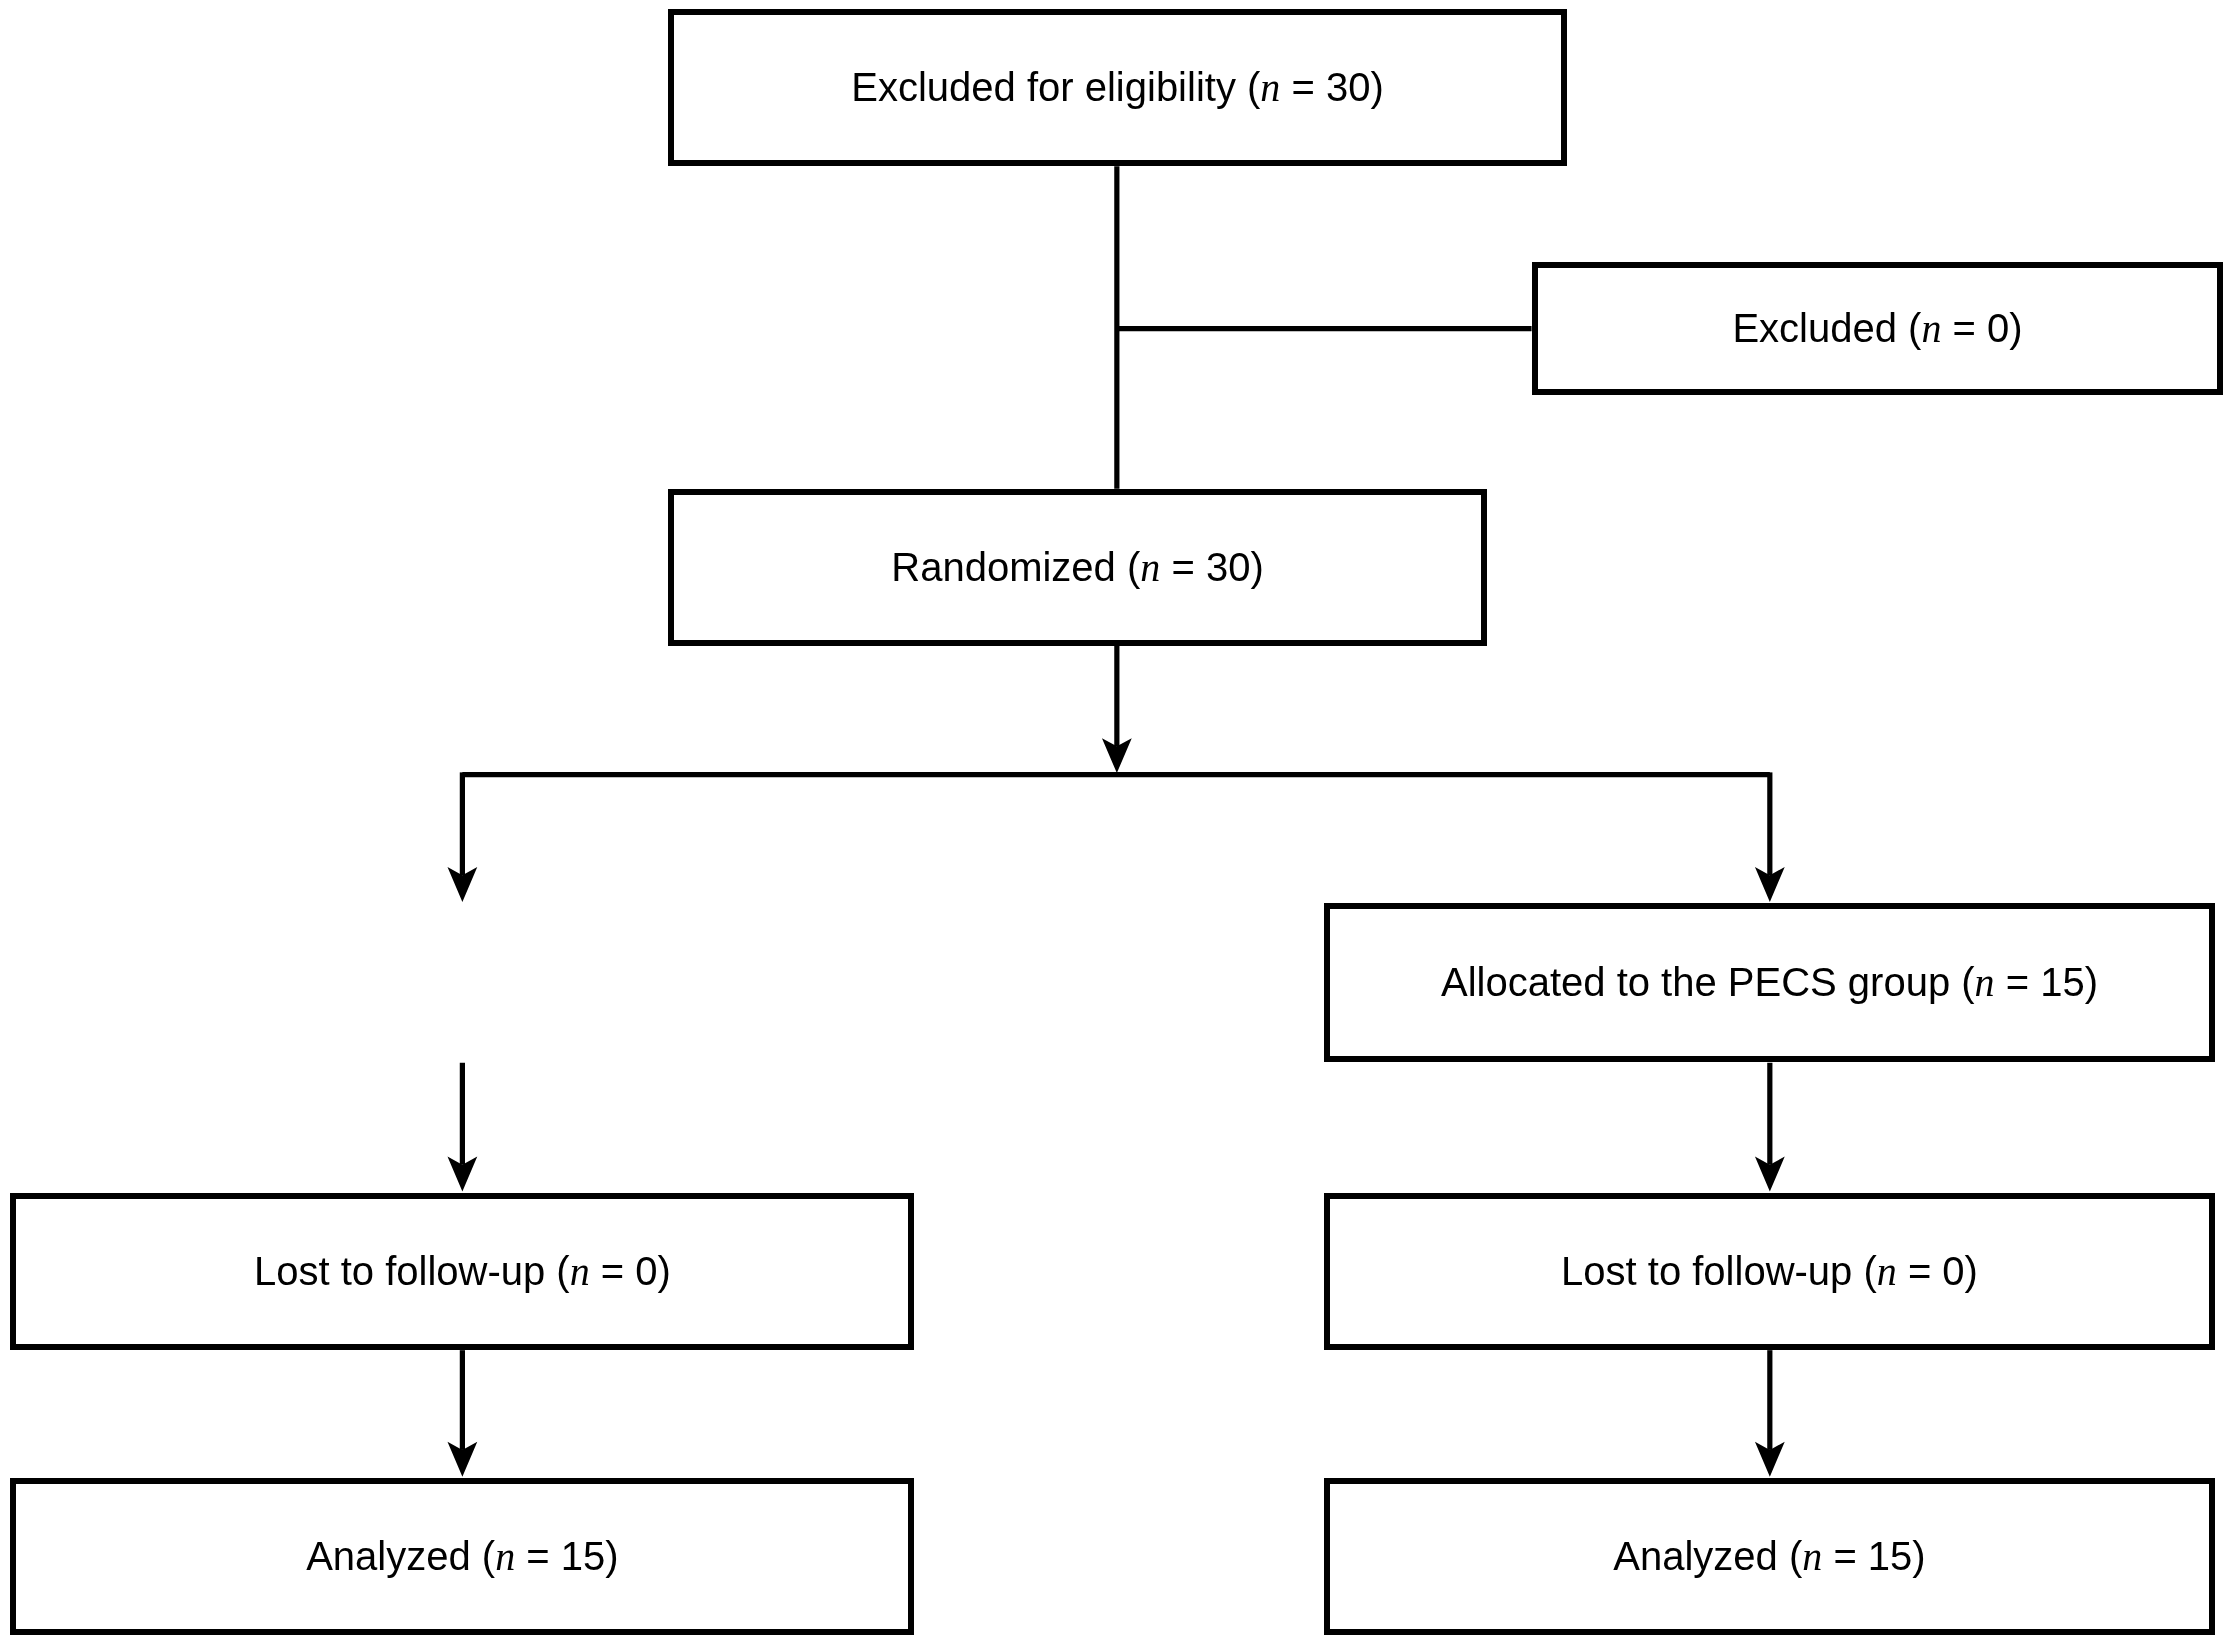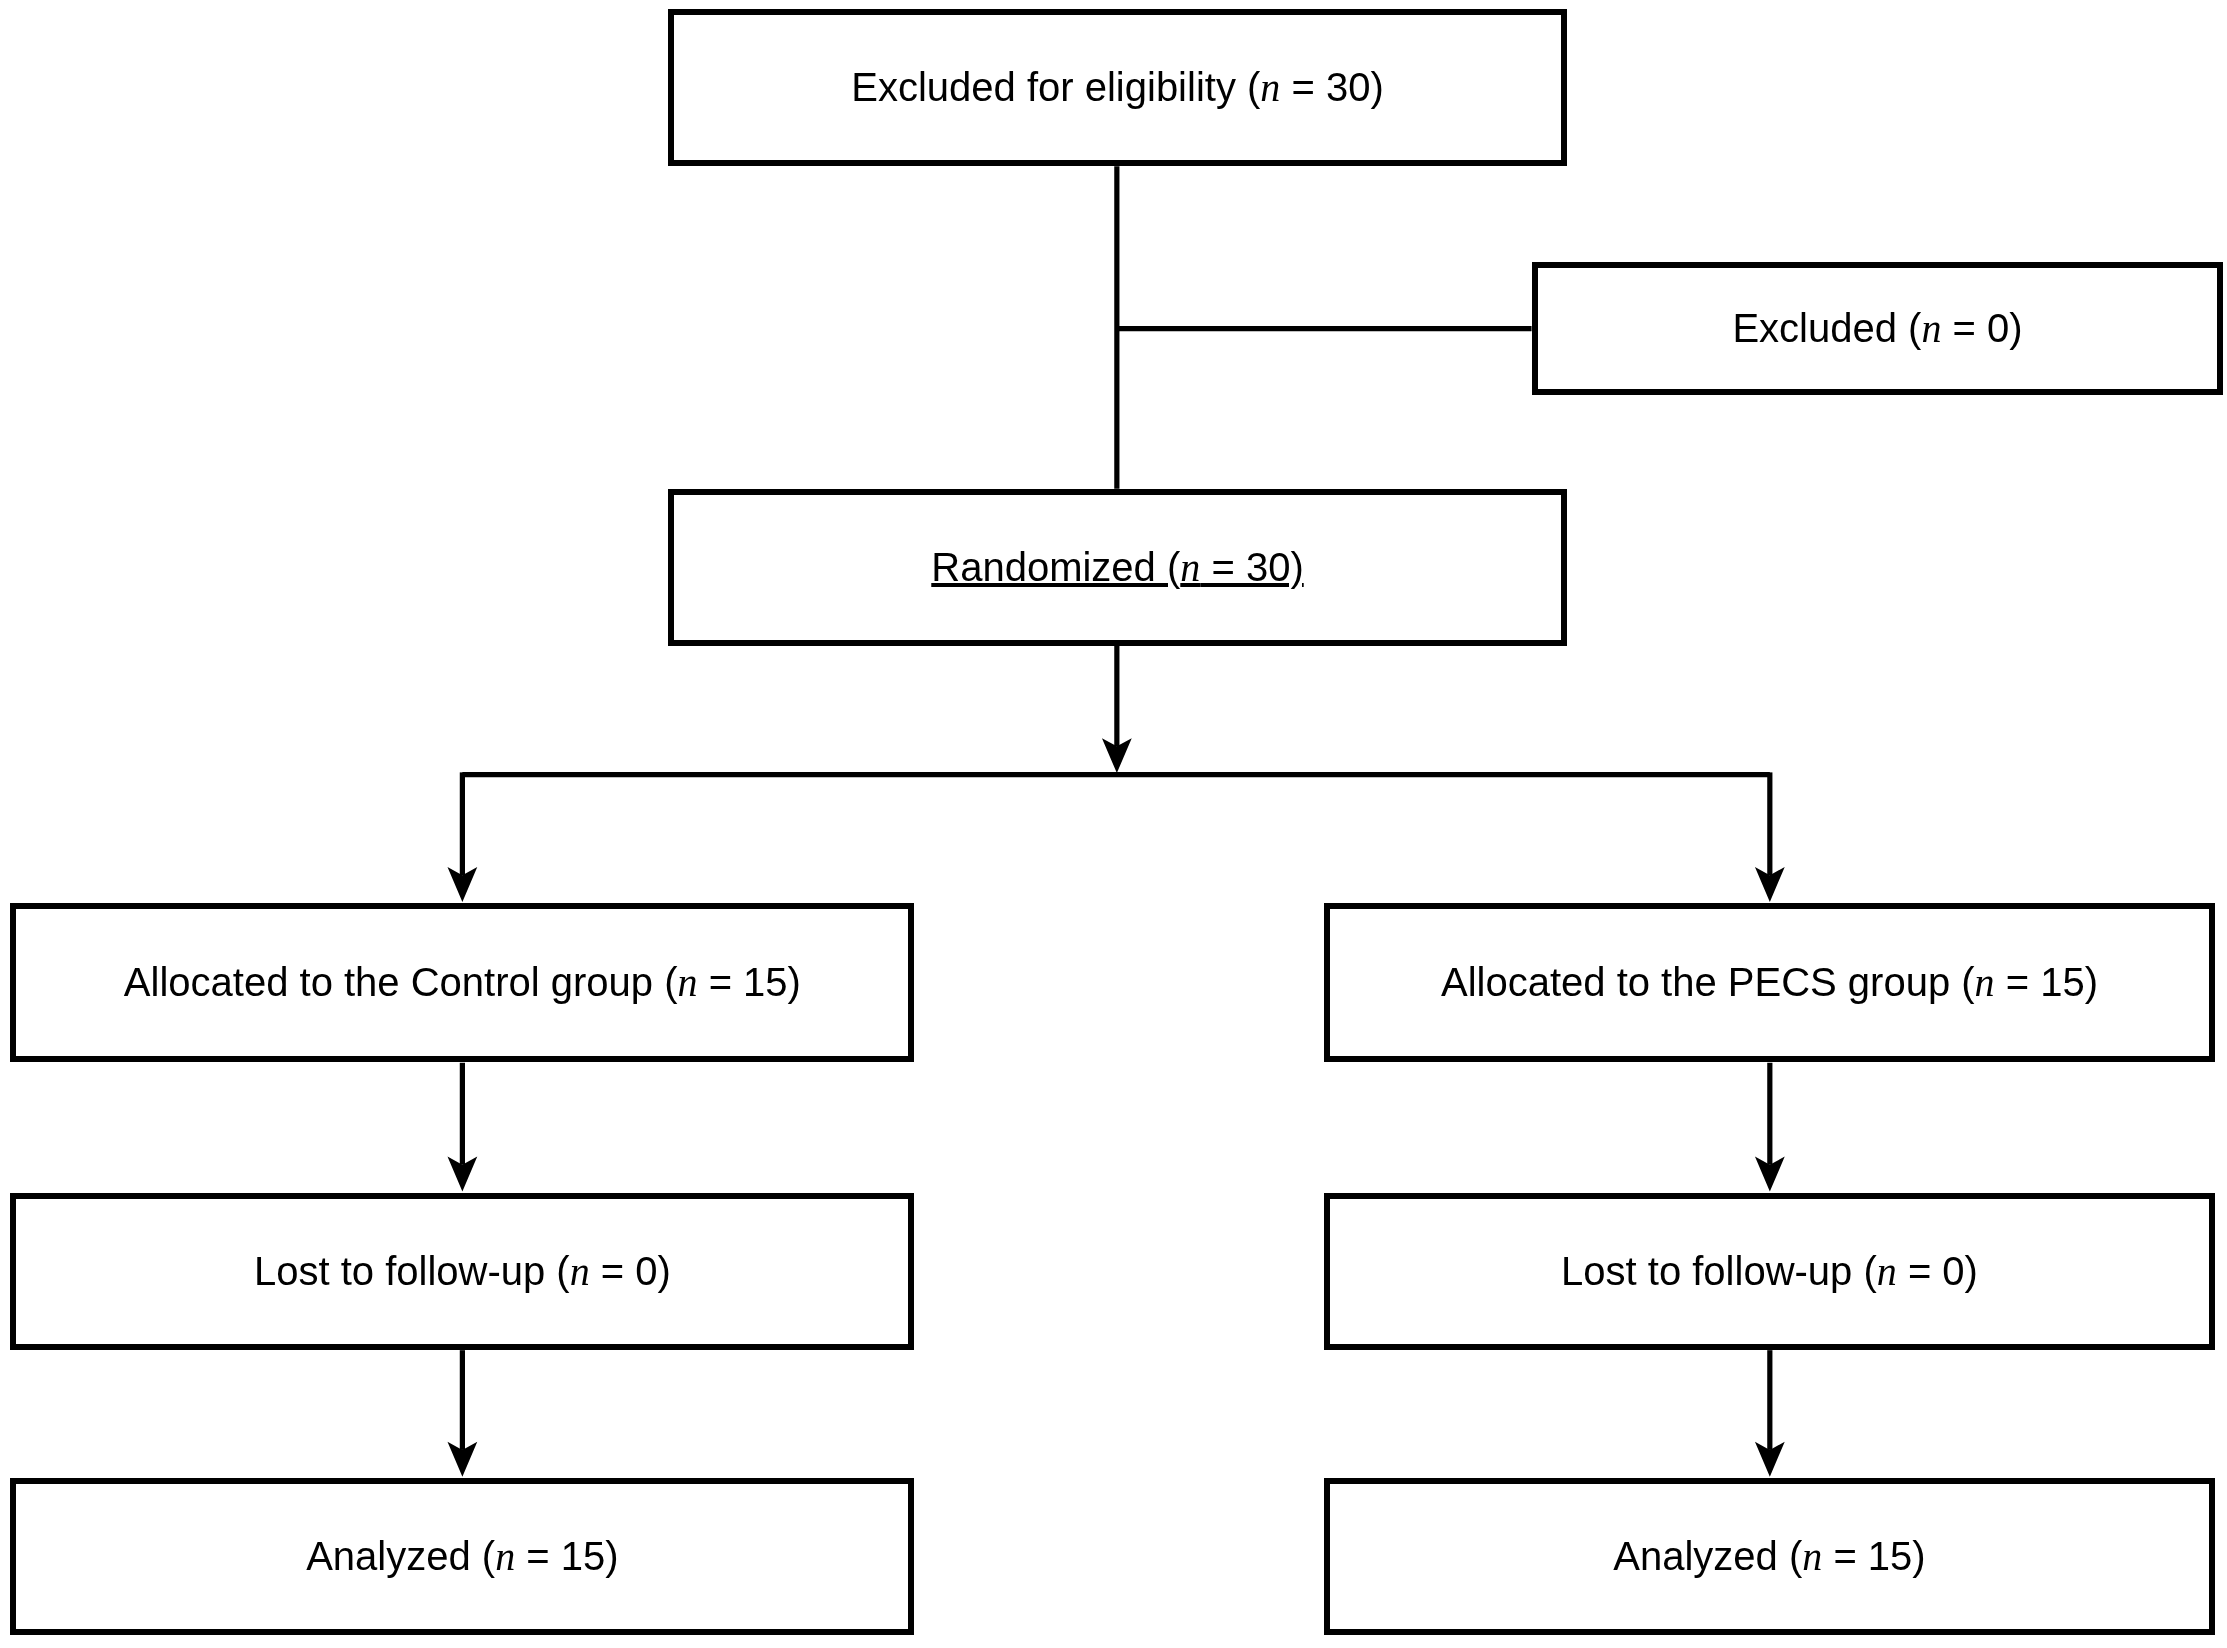--- a/index.html
+++ b/index.html
@@ -47,21 +47,21 @@
     white-space: nowrap;
     color: var(--c-text, #000000);
   }
   .nvar {
     font-family: "Liberation Serif", serif;
     font-style: italic;
   }
   
   #node-assessed    { left: 668px;  top: 9px;   width: 899px; height: 157px; }
   #node-excluded    { left: 1532px; top: 262px;  width: 691px;  height: 133px; }
-  #node-randomized  { left: 668px;  top: 489px;  width: 899px; height: 157px; text-decoration: underline; }
+  #node-randomized  { left: 668px;  top: 489px;  width: 819px; height: 157px; }
   #node-alloc-ctrl  { left: 10.4px;   top: 903px; width: 904px; height: 159px; }
   #node-alloc-pecs  { left: 1324px; top: 903px; width: 891px; height: 159px; }
   #node-lost-ctrl   { left: 10.4px;   top: 1193px; width: 904px; height: 157px; }
   #node-lost-pecs   { left: 1324px; top: 1193px; width: 891px; height: 157px; }
   #node-anal-ctrl   { left: 10.4px;   top: 1478px; width: 904px; height: 157px; }
   #node-anal-pecs   { left: 1324px; top: 1478px; width: 891px; height: 157px; }
 </style>
 </head>
 <body>
 
@@ -102,23 +102,20 @@
   </div>
 
   <div class="node" id="node-excluded">
     <div class="label"><span>Excluded (</span><span class="nvar">n</span><span> = 0)</span></div>
   </div>
 
   <div class="node" id="node-randomized">
     <div class="label"><span>Randomized (</span><span class="nvar">n</span><span> = 30)</span></div>
   </div>
 
-  <div class="node" id="node-alloc-ctrl">
-    <div class="label"><span>Allocated to the Control group (</span><span class="nvar">n</span><span> = 15)</span></div>
-  </div>
 
   <div class="node" id="node-alloc-pecs">
     <div class="label"><span>Allocated to the PECS group (</span><span class="nvar">n</span><span> = 15)</span></div>
   </div>
 
   <div class="node" id="node-lost-ctrl">
     <div class="label"><span>Lost to follow-up (</span><span class="nvar">n</span><span> = 0)</span></div>
   </div>
 
   <div class="node" id="node-lost-pecs">

